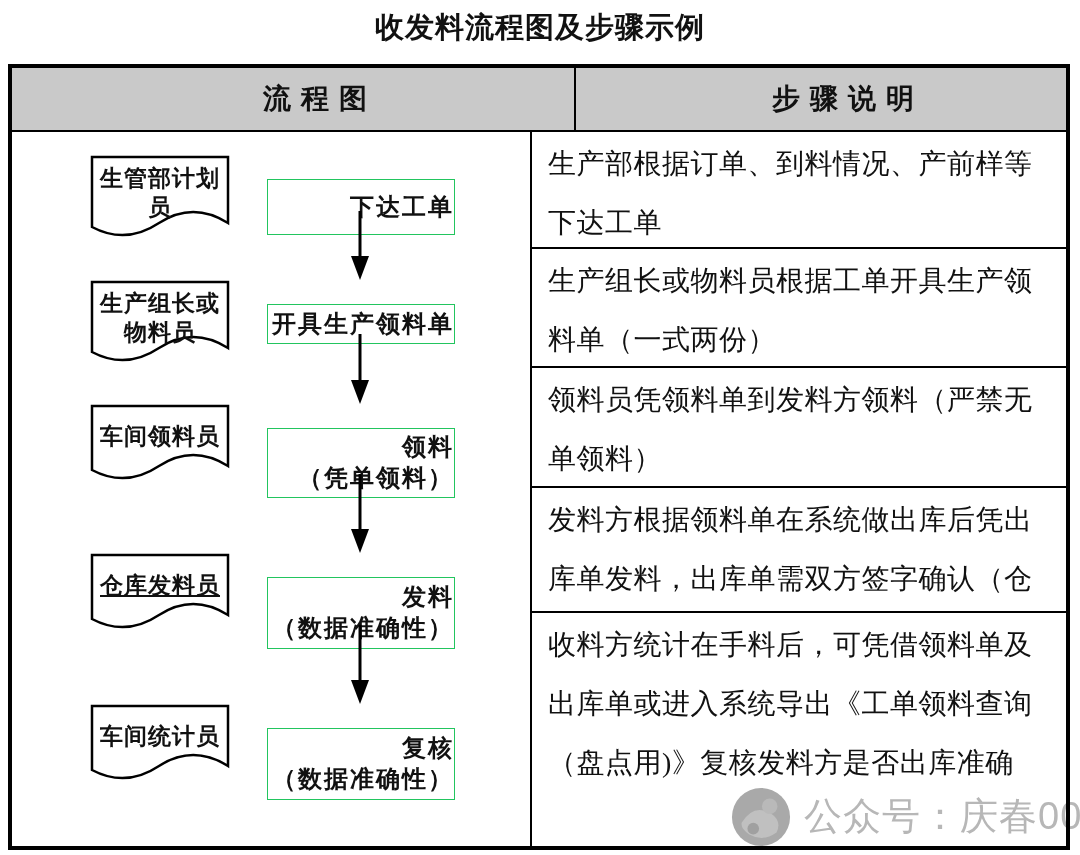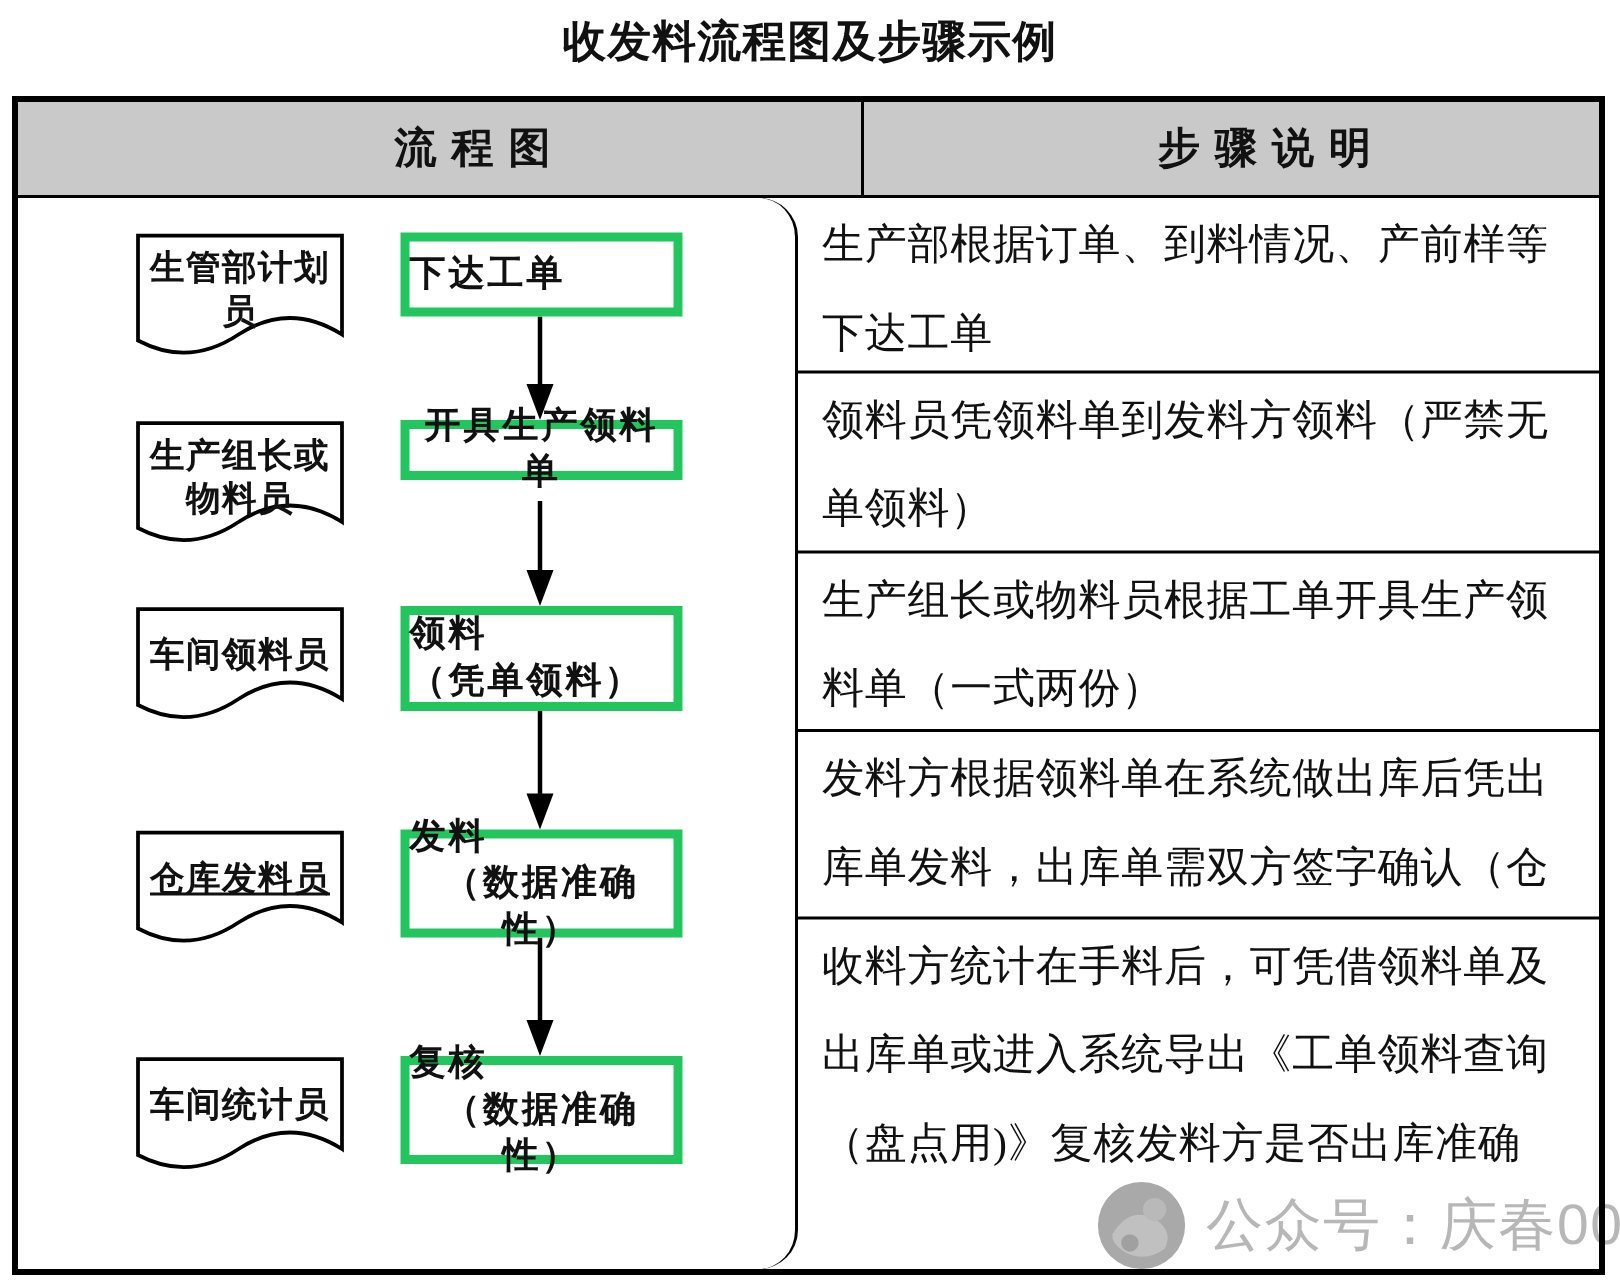--- a/index.html
+++ b/index.html
@@ -29,39 +29,39 @@
   }
   .thead { display:flex; height:64px; flex-shrink:0; background:#c9c9c9; border-bottom:2px solid #000; }
   .th { display:flex; align-items:center; justify-content:center;
         font-weight:bold; font-size:28px; letter-spacing:10px; padding-left:10px;margin-left:44px; }
   .th-flow  { width:520px; border-right:2px solid #000; }
   .th-steps { flex:1; }
 
   .tbody { flex:1; display:flex; min-height:0; }
 
   
-  .flow-cell { width:520px; border-right:2px solid #000; position:relative;border-radius:26px; }
+  .flow-cell { width:520px; border-right:2px solid #000; position:relative; }
 
   .doc-shape { position:absolute; left:78px; width:140px; }
   .doc-shape svg { display:block; }
   .doc-label {
     position:absolute; left:3px; right:3px; text-align:center;
     font-weight:bold; font-size:23px; line-height:29px; letter-spacing:1px;
   }
   .fd1 { top:23px; }  .fd1 .doc-label { top:9px; }
   .fd2 { top:148px; } .fd2 .doc-label { top:9px; }
   .fd3 { top:272px; } .fd3 .doc-label { top:18px; }
   .fd4 { top:421px; } .fd4 .doc-label { top:18px;text-decoration:underline; }
   .fd5 { top:572px; } .fd5 .doc-label { top:18px; }
 
   .action-box {
     position:absolute; left:255px; width:188px;
-    border:6px solid #22c55e; background:#fff;
-    display:flex; flex-direction:column; align-items:flex-start; justify-content:center;
-    font-weight:bold; font-size:24px; line-height:31px; letter-spacing:2px; text-align:center;
+    border:1px solid #22c55e; background:#fff;
+    display:flex; flex-direction:column; align-items:flex-end; justify-content:center;
+    font-weight:bold; font-size:24px; line-height:31px; letter-spacing:2px; text-align:center;margin-top:24px;
   }
   .fa1 { top:23px;  height:56px; }
   .fa2 { top:148px; height:40px; }
   .fa3 { top:272px; height:70px; }
   .fa4 { top:421px; height:72px; }
   .fa5 { top:572px; height:72px; }
 
   .flow-arrow { position:absolute; left:336px; width:24px; }
   .ar1 { top:79px;  height:69px; }
   .ar2 { top:202px; height:70px; }
@@ -187,26 +187,26 @@
           <polygon points="3,55 21,55 12,79" fill="#000"></polygon>
         </svg>
       </div>
 
     </div>
 
     <div class="steps-cell">
       <div class="step-row r1">
         <span>生产部根据订单、到料情况、产前样等下达工单</span>
       </div>
+      <div class="step-row r2">
+        <span>生产组长或物料员根据工单开具生产领料单（一式两份）</span>
+      </div>
       <div class="step-row r3">
         <span>领料员凭领料单到发料方领料（严禁无单领料）</span>
       </div>
-      <div class="step-row r2">
-        <span>生产组长或物料员根据工单开具生产领料单（一式两份）</span>
-      </div>
       <div class="step-row r4">
         <span>发料方根据领料单在系统做出库后凭出库单发料，出库单需双方签字确认（仓库作业必须先账后物）</span>
       </div>
       <div class="step-row r5">
         <span>收料方统计在手料后，可凭借领料单及出库单或进入系统导出《工单领料查询（盘点用)》复核发料方是否出库准确</span>
       </div>
     </div>
 
   </div>
 </div>

